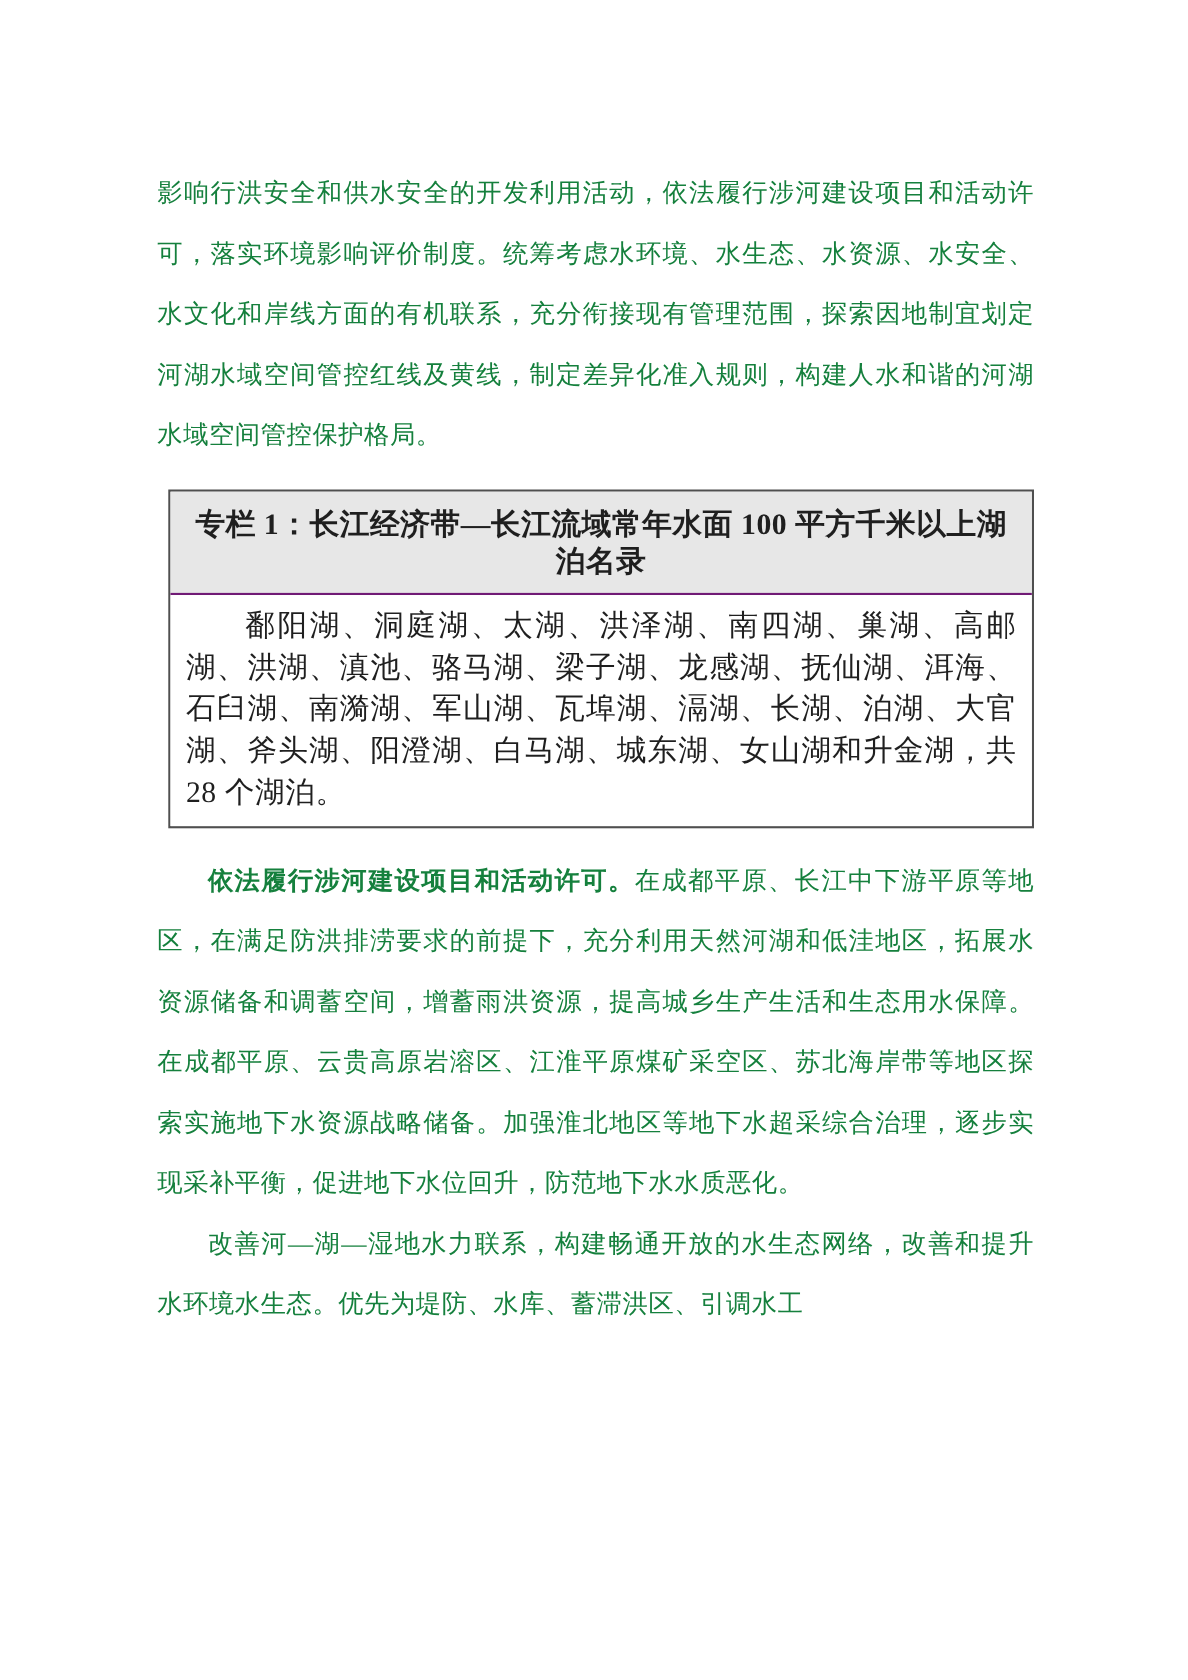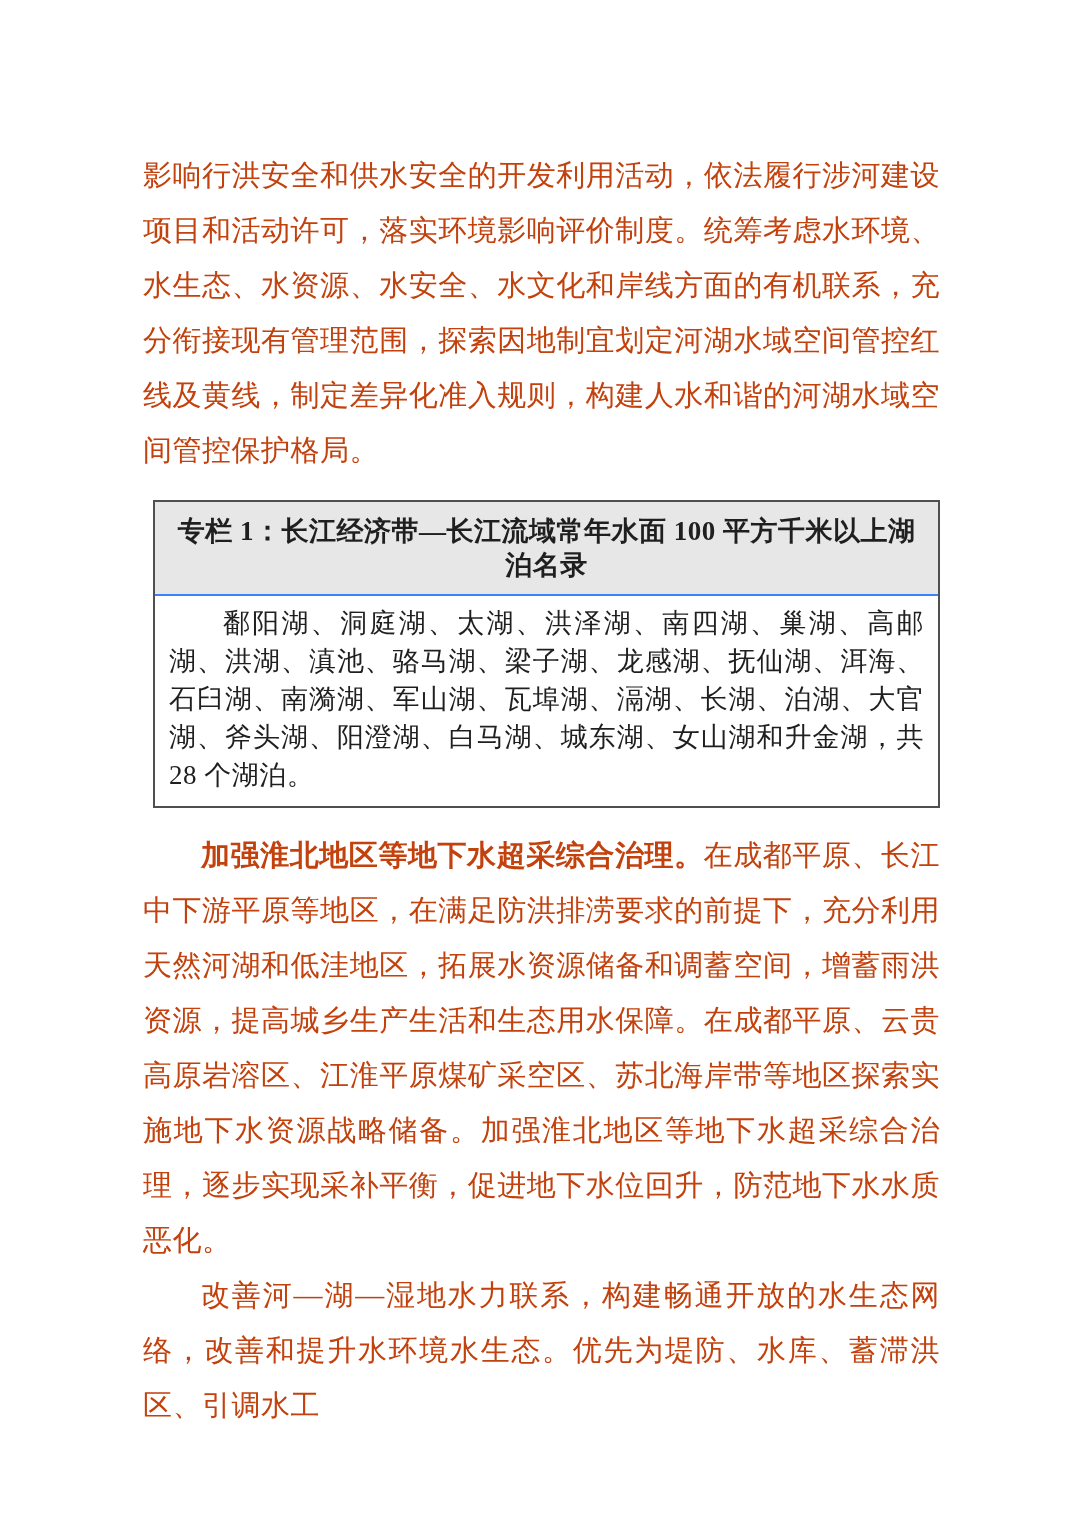--- a/index.html
+++ b/index.html
@@ -13,40 +13,40 @@
     font-family: "Liberation Serif", "DejaVu Serif", serif;
     color: #1f1f1f;
   }
   .page {
     width: 1080px;
     height: 1527px;
     position: relative;
     padding: 148px 140px 0 143px;
   }
   p.body-para {
-    font-size: 29px;
+    font-size: 23px;
     line-height: 55px;
     text-align: justify;
     text-indent: 2em;
     letter-spacing: 0.5px;
-    color: #c2410c;
+    color: #15803d;
   }
   p.body-para.no-indent {
     text-indent: 0;
   }
   .bold-lead {
     font-weight: bold;
   }
   .column-box {
     border: 2px solid #4f4f4f;
     margin: 22px 0 20px 10px;
   }
   .column-box-header {
     background: #e7e7e7;
-    border-bottom: 2px solid #3b82f6;
+    border-bottom: 2px solid #701a75;
     text-align: center;
     font-weight: bold;
     font-size: 27px;
     line-height: 34px;
     padding: 12px 16px;
     letter-spacing: 0.5px;
   }
   .column-box-body {
     background: #ffffff;
     font-size: 27px;
@@ -63,17 +63,17 @@
 <div class="page">
 
   <p class="body-para no-indent">影响行洪安全和供水安全的开发利用活动，依法履行涉河建设项目和活动许可，落实环境影响评价制度。统筹考虑水环境、水生态、水资源、水安全、水文化和岸线方面的有机联系，充分衔接现有管理范围，探索因地制宜划定河湖水域空间管控红线及黄线，制定差异化准入规则，构建人水和谐的河湖水域空间管控保护格局。</p>
 
   <div class="column-box">
     <div class="column-box-header">专栏 1：长江经济带—长江流域常年水面 100 平方千米以上湖泊名录</div>
     <div class="column-box-body">鄱阳湖、洞庭湖、太湖、洪泽湖、南四湖、巢湖、高邮湖、洪湖、滇池、骆马湖、梁子湖、龙感湖、抚仙湖、洱海、石臼湖、南漪湖、军山湖、瓦埠湖、滆湖、长湖、泊湖、大官湖、斧头湖、阳澄湖、白马湖、城东湖、女山湖和升金湖，共 28 个湖泊。</div>
   </div>
 
 
-  <p class="body-para"><span class="bold-lead">加强淮北地区等地下水超采综合治理。</span><span>在成都平原、长江中下游平原等地区，在满足防洪排涝要求的前提下，充分利用天然河湖和低洼地区，拓展水资源储备和调蓄空间，增蓄雨洪资源，提高城乡生产生活和生态用水保障。在成都平原、云贵高原岩溶区、江淮平原煤矿采空区、苏北海岸带等地区探索实施地下水资源战略储备。加强淮北地区等地下水超采综合治理，逐步实现采补平衡，促进地下水位回升，防范地下水水质恶化。</span></p>
+  <p class="body-para"><span class="bold-lead">依法履行涉河建设项目和活动许可。</span><span>在成都平原、长江中下游平原等地区，在满足防洪排涝要求的前提下，充分利用天然河湖和低洼地区，拓展水资源储备和调蓄空间，增蓄雨洪资源，提高城乡生产生活和生态用水保障。在成都平原、云贵高原岩溶区、江淮平原煤矿采空区、苏北海岸带等地区探索实施地下水资源战略储备。加强淮北地区等地下水超采综合治理，逐步实现采补平衡，促进地下水位回升，防范地下水水质恶化。</span></p>
 
   <p class="body-para">改善河—湖—湿地水力联系，构建畅通开放的水生态网络，改善和提升水环境水生态。优先为堤防、水库、蓄滞洪区、引调水工</p>
 
 </div>
 
 </body></html>

